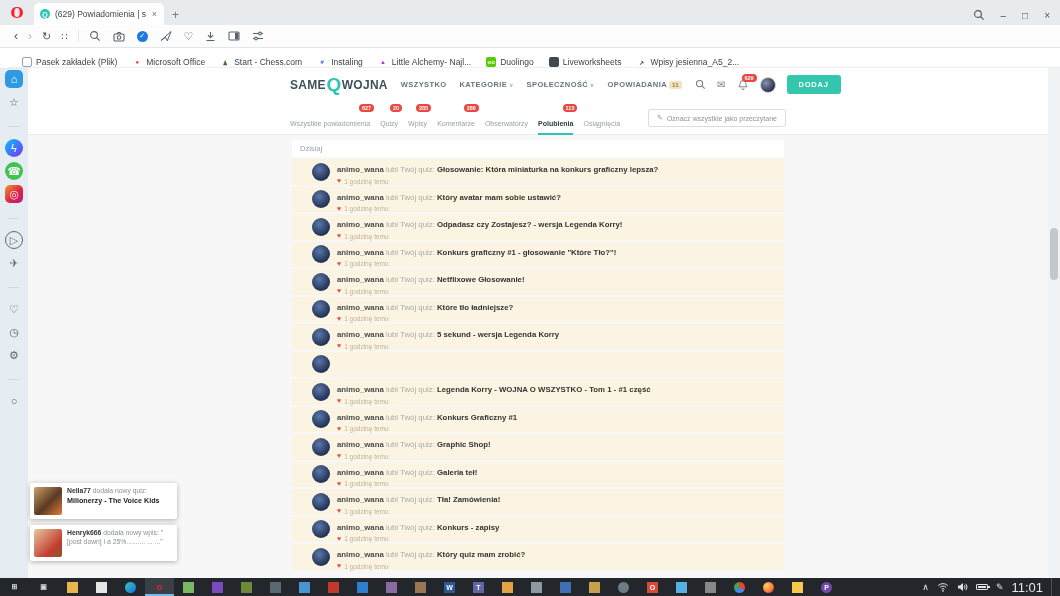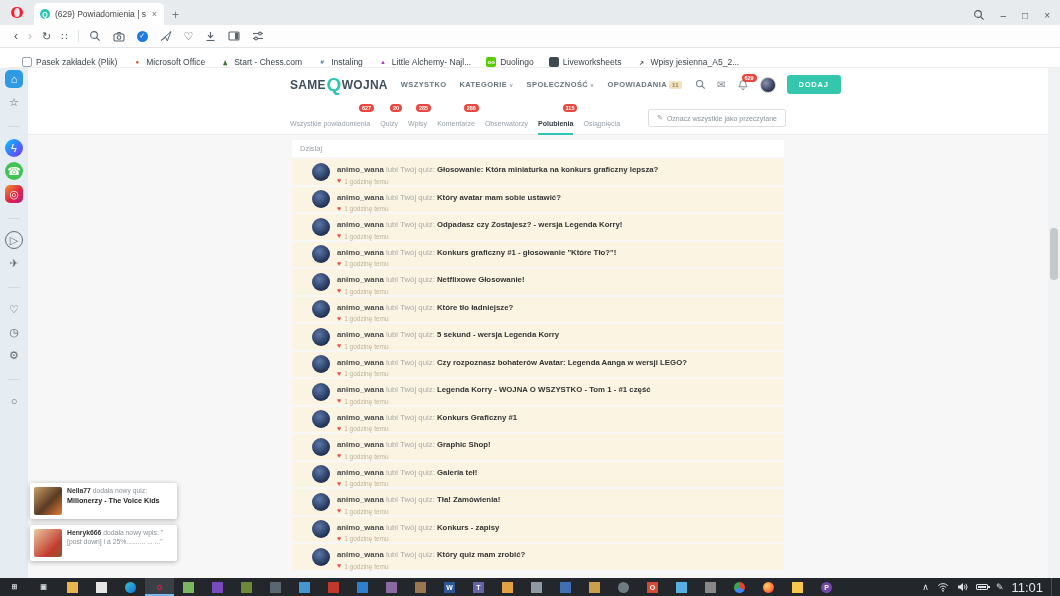--- a/index.html
+++ b/index.html
@@ -462,31 +462,20 @@
             </span>
             <span class="n-line2">
               <span class="n-heart">♥</span>
               <span>1 godzinę temu</span>
             </span>
           </span>
         </div>
 
         <div class="notif">
           <span class="notif-avatar"></span>
-          <span class="notif-text">
-            <span class="n-line1">
-              <span class="n-user">animo_wana</span>
-              <span>lubi Twój quiz:</span>
-              <span class="n-title">Czy rozpoznasz bohaterów Avatar: Legenda Aanga w wersji LEGO?</span>
-            </span>
-            <span class="n-line2">
-              <span class="n-heart">♥</span>
-              <span>1 godzinę temu</span>
-            </span>
-          </span>
         </div>
 
         <div class="notif">
           <span class="notif-avatar"></span>
           <span class="notif-text">
             <span class="n-line1">
               <span class="n-user">animo_wana</span>
               <span>lubi Twój quiz:</span>
               <span class="n-title">Legenda Korry - WOJNA O WSZYSTKO - Tom 1 - #1 część</span>
             </span>

